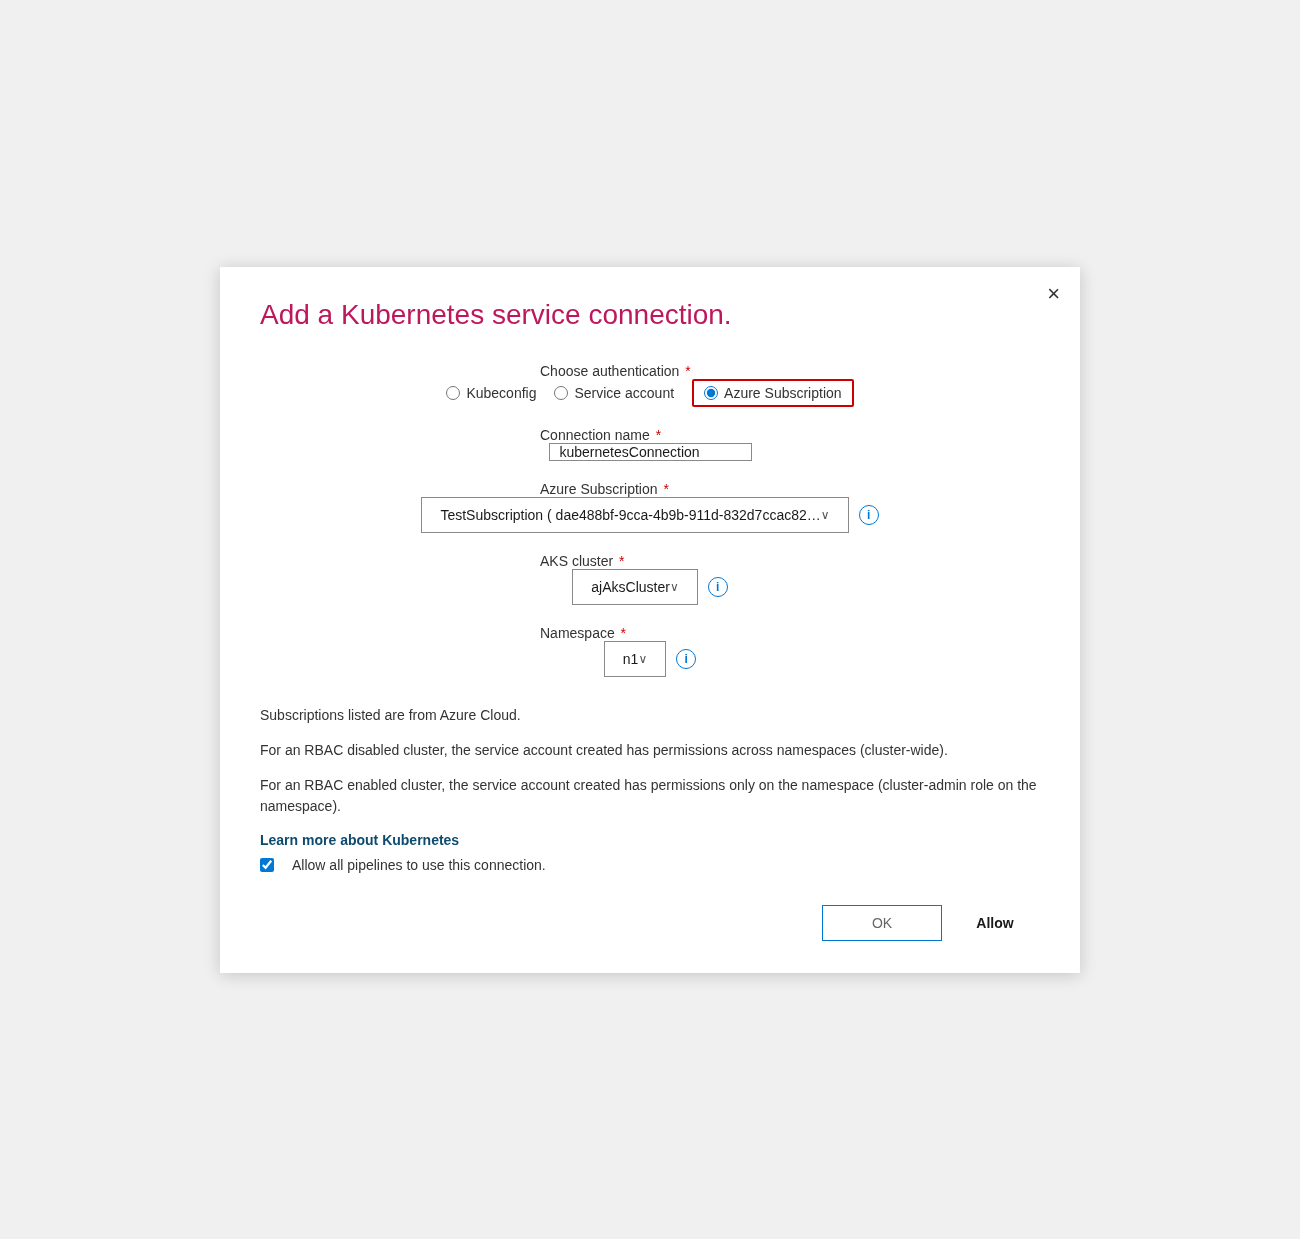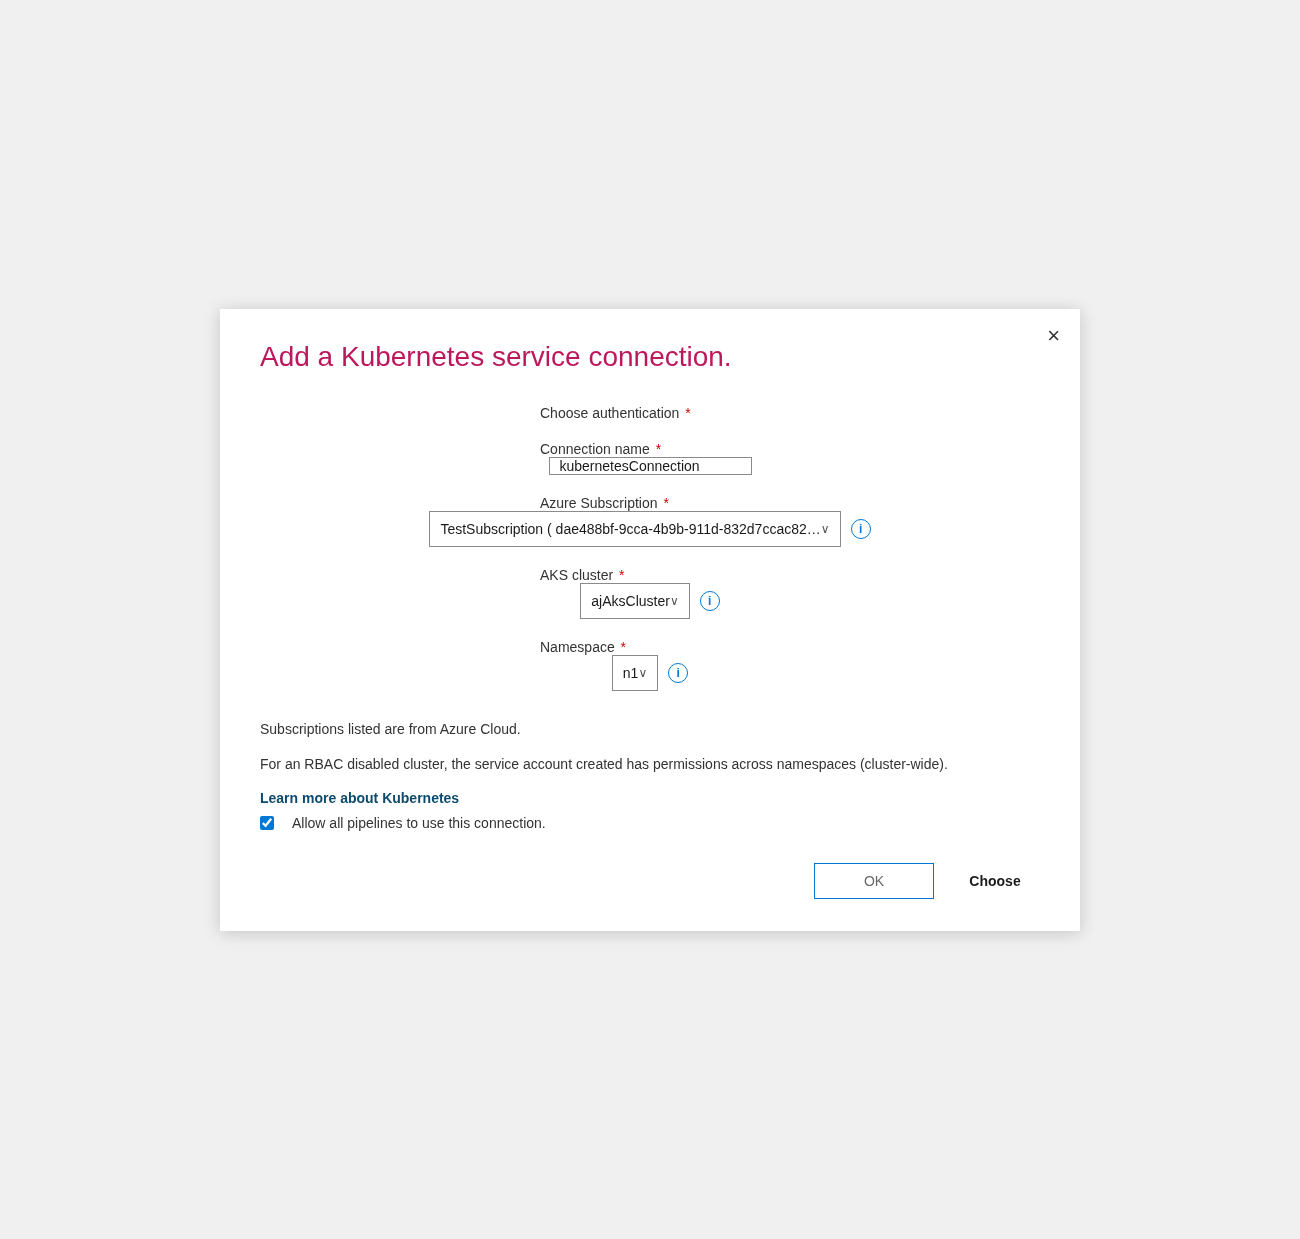--- a/index.html
+++ b/index.html
@@ -106,21 +106,21 @@
       display: flex;
       align-items: center;
       flex: 1;
       gap: 10px;
     }
 
     .select-box {
       flex: 1;
       height: 36px;
       border: 1px solid #8a8a8a;
-      padding: 0 10px;
+      padding: 0 18px;
       font-size: 14px;
       color: #1a1a1a;
       background: #fff;
       display: flex;
       align-items: center;
       justify-content: space-between;
       cursor: pointer;
       position: relative;
     }
 
@@ -181,21 +181,21 @@
     .checkbox-label {
       font-size: 14px;
       color: #333;
     }
 
     .dialog-footer {
       display: flex;
       justify-content: flex-end;
       align-items: center;
       margin-top: 32px;
-      gap: 16px;
+      gap: 8px;
     }
 
     .btn-ok {
       width: 120px;
       height: 36px;
       border: 1.5px solid #0078d4;
       background: #fff;
       color: #666;
       font-size: 14px;
       cursor: pointer;
@@ -223,20 +223,34 @@
   <button class="close-btn">×</button>
 
   
   <div class="dialog-title">Add a Kubernetes service connection.</div>
 
   
   <div class="form-row">
     <div class="form-label">
       <span>Choose authentication</span><span class="required-star"> *</span>
     </div>
+    <div class="radio-group">
+      <label class="radio-option">
+        <input type="radio" name="auth" style="">
+        <span>Kubeconfig</span>
+      </label>
+      <label class="radio-option">
+        <input type="radio" name="auth" style="">
+        <span>Service account</span>
+      </label>
+      <label class="radio-option selected-option">
+        <input type="radio" name="auth" checked="" style="">
+        <span>Azure Subscription</span>
+      </label>
+    </div>
   </div>
 
   
   <div class="form-row">
     <div class="form-label">
       <span>Connection name</span><span class="required-star"> *</span>
     </div>
     <input type="text" class="form-input" value="kubernetesConnection" style="">
   </div>
 
@@ -285,30 +299,31 @@
       <div class="info-icon">
         <span>i</span>
       </div>
     </div>
   </div>
 
   
   <div class="description-section">
     <p class="description-text">Subscriptions listed are from Azure Cloud.</p>
     <p class="description-text">For an RBAC disabled cluster, the service account created has permissions across namespaces (cluster-wide).</p>
+    <p class="description-text">For an RBAC enabled cluster, the service account created has permissions only on the namespace (cluster-admin role on the namespace).</p>
   </div>
 
   
   <a class="learn-more-link" href="#">Learn more about Kubernetes</a>
 
   
   <div class="checkbox-row">
     <input type="checkbox" checked="" style="">
     <span class="checkbox-label">Allow all pipelines to use this connection.</span>
   </div>
 
   
   <div class="dialog-footer">
     <button class="btn-ok">OK</button>
-    <button class="btn-close">Choose</button>
+    <button class="btn-close">Allow</button>
   </div>
 
 </div>
 
 </body></html>

